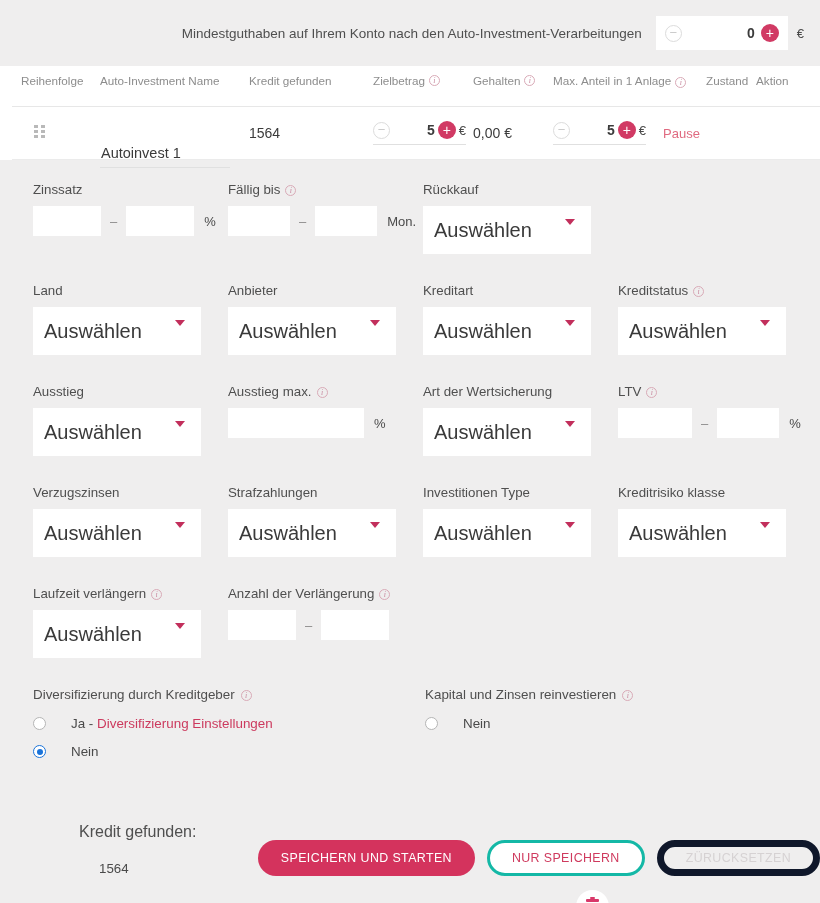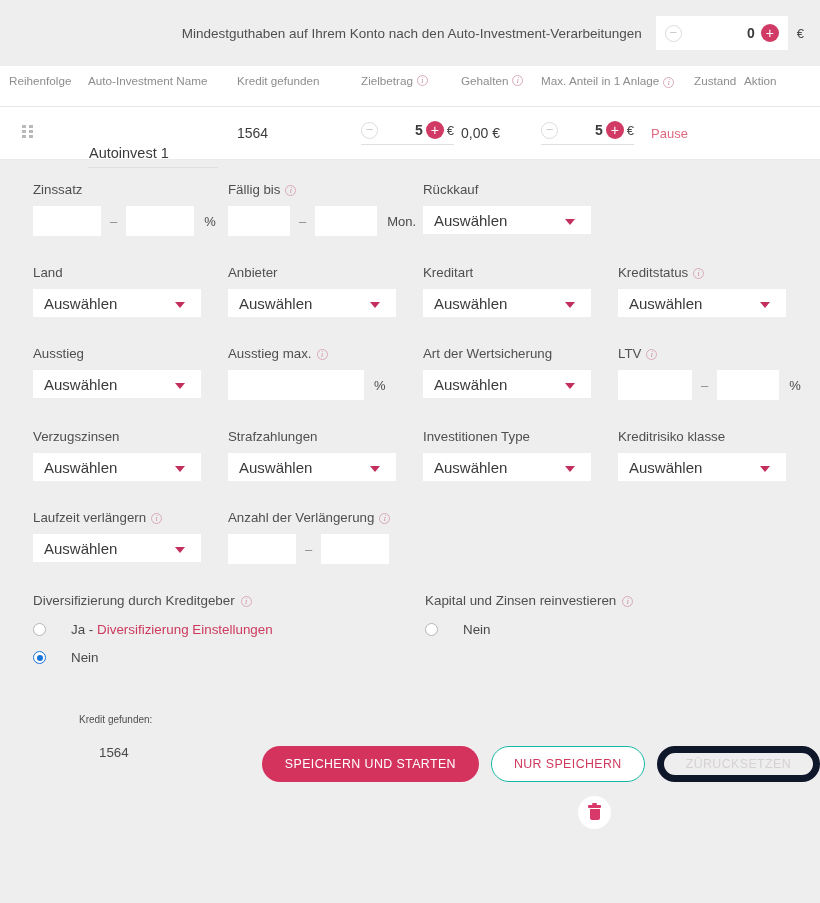--- a/index.html
+++ b/index.html
@@ -65,21 +65,21 @@
     font-size: 14px;
     line-height: 17px;
     text-align:center;
     display:flex; align-items:center; justify-content:center;
     cursor:pointer;
     flex: 0 0 auto;
   }
   .eur-suffix { font-size: 13px; color: #4a4a4a; margin-left: 9px; }
 
   
-  .table-wrap { background:#fff; }
+  .table-wrap { background:#fff;padding-left:12px; }
   .thead {
     display: flex;
     align-items: flex-start;
     height: 41px;
     border-bottom: 1px solid #e7e7e7;
     padding-top: 8px;
   }
   .th {
     font-size: 11.7px;
     color: #8d8d8d;
@@ -192,25 +192,25 @@
     display: flex;
     align-items: center;
     gap: 5px;
     white-space: nowrap;
   }
 
   select.sel, .sel {
     -webkit-appearance: none;
     appearance: none;
     width: 168px;
-    height: 28px;
+    height: 48px;
     background: #ffffff;
     border: none;
     font-family: "Liberation Sans", sans-serif;
-    font-size: 15px;
+    font-size: 20px;
     color: #3a3a3a;
     padding: 0 24px 0 11px;
     outline: none;
     cursor: pointer;
     display:flex;
     align-items:center;
     position: relative;
   }
   .sel-wrap { position: relative; display:inline-block; }
   .sel-arrow {
@@ -273,38 +273,38 @@
   .ropt .rlink { color: #cc3a5e; cursor:pointer; }
 
   
   .footer {
     display:flex;
     align-items: flex-start;
     padding-left: 33px;
     margin-top: 36px;
   }
   .found-block { width: 255px; }
-  .found-label { font-size: 10px; color: #4f4f4f; padding-left: 46px; }
+  .found-label { font-size: 16px; color: #4f4f4f; padding-left: 46px; margin-top: 15px; }
   .found-val { font-size: 13.3px; color: #4a4a4a; padding-left: 66px; margin-top: 20px; }
 
   .btns { display:flex; align-items:center; gap: 12px; padding-top: 32px;}
   .btn {
     border-radius: 22px;
     height: 36px;
     padding: 0 22px;
     font-size: 12.4px;
     letter-spacing: 0.4px;
     display:flex; align-items:center; justify-content:center;
     cursor:pointer;
     border: 1px solid transparent;
     font-family: "Liberation Sans", sans-serif;
     white-space: nowrap;
   }
   .btn-primary { background: #d4335d; color:#fff; }
-  .btn-outline { background:#fff; color:#cf3a5e; border:1px solid #14b8a6; }
+  .btn-outline { background:#fff; color:#cf3a5e; border:3px solid #14b8a6; }
   .btn-disabled { background:#efeeee; color:#d6d2d3; border:7px solid #0f172a; cursor:default; }
 
   .trash-row { display:flex; justify-content:center; margin-top: 14px; padding-left: 108px; }
   .trash-btn {
     width: 33px; height: 33px;
     border-radius: 50%;
     background:#fff;
     display:flex; align-items:center; justify-content:center;
     cursor:pointer;
   }

